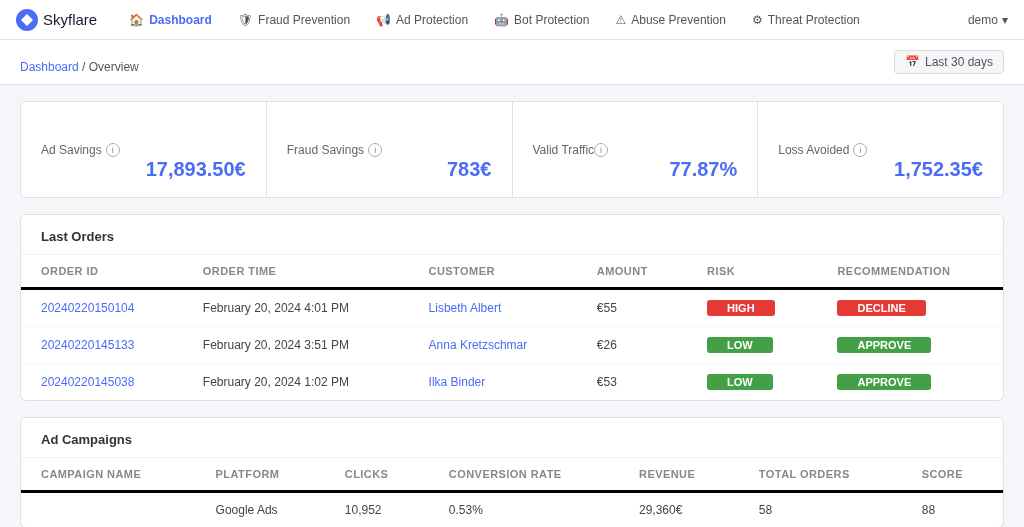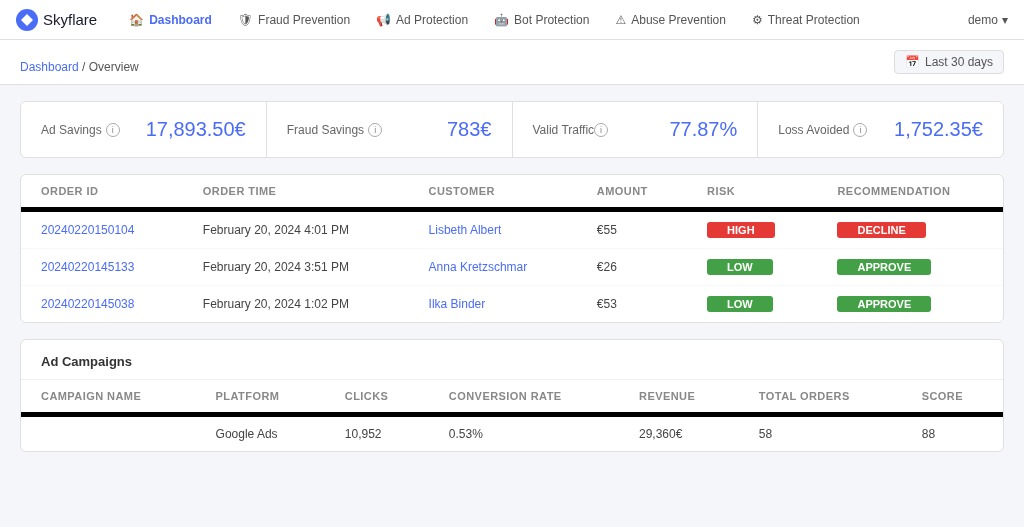--- a/index.html
+++ b/index.html
@@ -42,34 +42,34 @@
     
     .stats-row {
       display: flex; gap: 0; background: #fff; border: 1px solid #e0e0e0;
       border-radius: 6px; margin-bottom: 16px; overflow: hidden;
     }
     .stat-card {
       flex: 1; padding: 16px 20px; border-right: 1px solid #e0e0e0;
       display: flex; align-items: center; justify-content: space-between;
     }
     .stat-card:last-child { border-right: none; }
-    .stat-value { font-size: 20px; font-weight: 400; color: #4a6cf7; }
+    .stat-value { font-size: 20px; font-weight: 700; color: #4a6cf7; margin-top: 40px; }
     .info-icon { width: 14px; height: 14px; border-radius: 50%; border: 1px solid #aaa; display: inline-flex; align-items: center; justify-content: center; font-size: 9px; color: #888; cursor: pointer; }
 
     
     .section-card {
       background: #fff; border: 1px solid #e0e0e0; border-radius: 6px;
       margin-bottom: 16px; overflow: hidden;
     }
     .section-title { font-size: 13px; font-weight: 700; padding: 14px 20px 10px; border-bottom: 1px solid #f0f0f0; }
     .data-table { width: 100%; border-collapse: collapse; }
     .data-table th {
       text-align: left; font-size: 11px; font-weight: 600; color: #888;
       padding: 10px 20px; text-transform: uppercase; letter-spacing: 0.04em;
-      border-bottom: 5px solid #000000;
+      border-bottom: 3px solid #000000;
     }
     .data-table td { padding: 10px 20px; font-size: 12px; border-bottom: 1px solid #f8f8f8; color: #444; }
     .data-table tr:last-child td { border-bottom: none; }
     .link-cell { color: #4a6cf7; cursor: pointer; text-decoration: none; }
     .badge {
       display: inline-block; padding: 2px 20px; border-radius: 3px;
       font-size: 11px; font-weight: 700; color: #fff; text-transform: uppercase;
     }
     .badge-high { background: #e53935; }
     .badge-low { background: #43a047; }
@@ -160,20 +160,21 @@
     <div class="stat-card">
       <div style="font-size:12px;color:#666;display:flex;align-items:center;gap:4px;">
         <span>Loss Avoided</span>
         <span class="info-icon">i</span>
       </div>
       <div class="stat-value">1,752.35€</div>
     </div>
   </div>
 
   <div class="section-card">
+    <div class="section-title">Last Orders</div>
     <table class="data-table">
       <thead>
         <tr>
           <th>ORDER ID</th>
           <th>ORDER TIME</th>
           <th>CUSTOMER</th>
           <th>AMOUNT</th>
           <th>RISK</th>
           <th>RECOMMENDATION</th>
         </tr>

